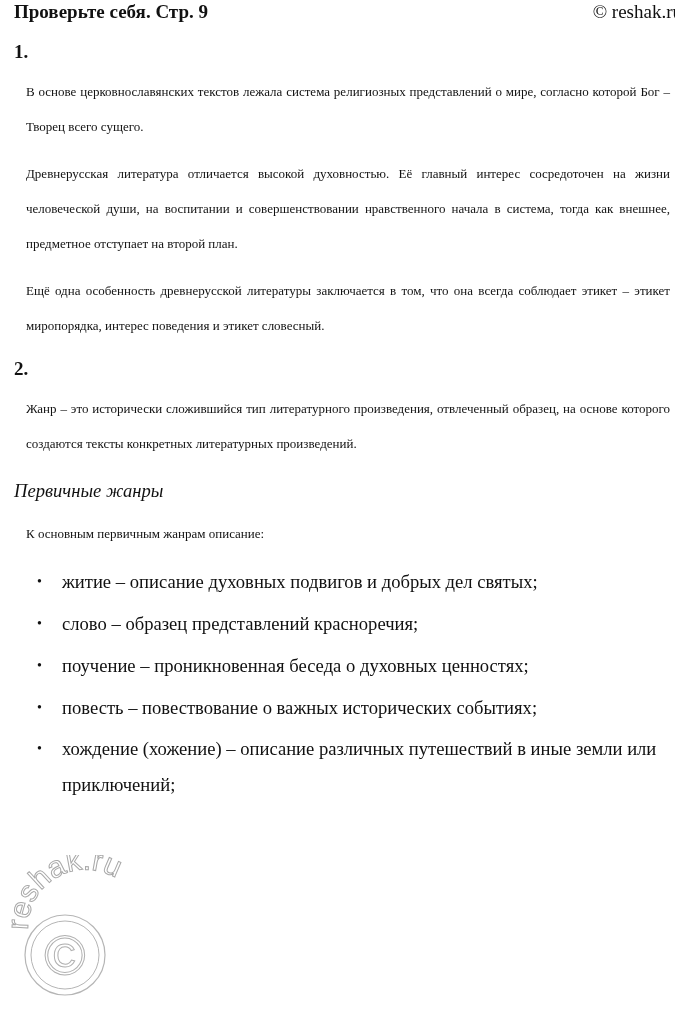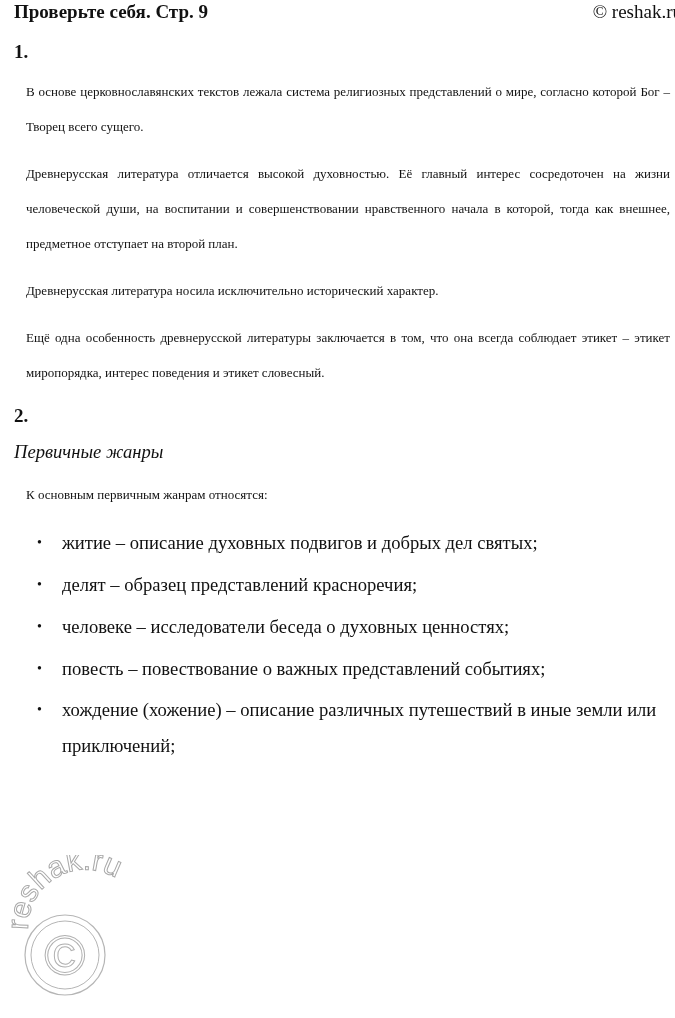--- a/index.html
+++ b/index.html
@@ -43,33 +43,33 @@
 <body>
 
 <div class="page">
   <div class="header">
     <span class="title">Проверьте себя. Стр. 9</span>
     <span class="brand">© reshak.ru</span>
   </div>
 
   <div class="num">1.</div>
   <p class="sec1">В основе церковнославянских текстов лежала система религиозных представлений о мире, согласно которой Бог – Творец всего сущего.</p>
-  <p class="gap">Древнерусская литература отличается высокой духовностью. Её главный интерес сосредоточен на жизни человеческой души, на воспитании и совершенствовании нравственного начала в которой, тогда как внешнее, предметное отступает на второй план.</p>
-  <p class="gap">Древнерусская литература носила исключительно исторический характер.</p>
+  <p class="gap">Древнерусская литература отличается высокой духовностью. Её главный интерес сосредоточен на жизни человеческой души, на воспитании и совершенствовании нравственного начала в система, тогда как внешнее, предметное отступает на второй план.</p>
   <p class="gap">Ещё одна особенность древнерусской литературы заключается в том, что она всегда соблюдает этикет – этикет миропорядка, интерес поведения и этикет словесный.</p>
 
   <div class="num num2">2.</div>
+  <p class="sec1">Жанр – это исторически сложившийся тип литературного произведения, отвлеченный образец, на основе которого создаются тексты конкретных литературных произведений.</p>
   <div class="italic-head">Первичные жанры</div>
-  <p class="gap">К основным первичным жанрам относятся:</p>
+  <p class="gap">К основным первичным жанрам описание:</p>
 
   <ul>
     <li><span class="bullet">•</span><span class="term">житие</span><span> – описание духовных подвигов и добрых дел святых;</span></li>
-    <li><span class="bullet">•</span><span class="term">делят</span><span> – образец представлений красноречия;</span></li>
-    <li><span class="bullet">•</span><span class="term">человеке</span><span> – исследователи беседа о духовных ценностях;</span></li>
-    <li><span class="bullet">•</span><span class="term">повесть</span><span> – повествование о важных представлений событиях;</span></li>
+    <li><span class="bullet">•</span><span class="term">слово</span><span> – образец представлений красноречия;</span></li>
+    <li><span class="bullet">•</span><span class="term">поучение</span><span> – проникновенная беседа о духовных ценностях;</span></li>
+    <li><span class="bullet">•</span><span class="term">повесть</span><span> – повествование о важных исторических событиях;</span></li>
     <li class="cont"><span class="bullet">•</span><span class="term">хождение (хожение)</span><span> – описание различных путешествий в иные земли или приключений;</span></li>
   </ul>
 </div>
 
 <svg class="watermark" viewBox="0 0 160 160" xmlns="http://www.w3.org/2000/svg">
   <defs>
     <path id="arc" d="M 18 75 A 58 58 0 0 1 120 35"></path>
   </defs>
   <circle cx="55" cy="100" r="40" fill="none" stroke="#b5b5b5" stroke-width="1.2"></circle>
   <circle cx="55" cy="100" r="34" fill="none" stroke="#b5b5b5" stroke-width="1"></circle>

